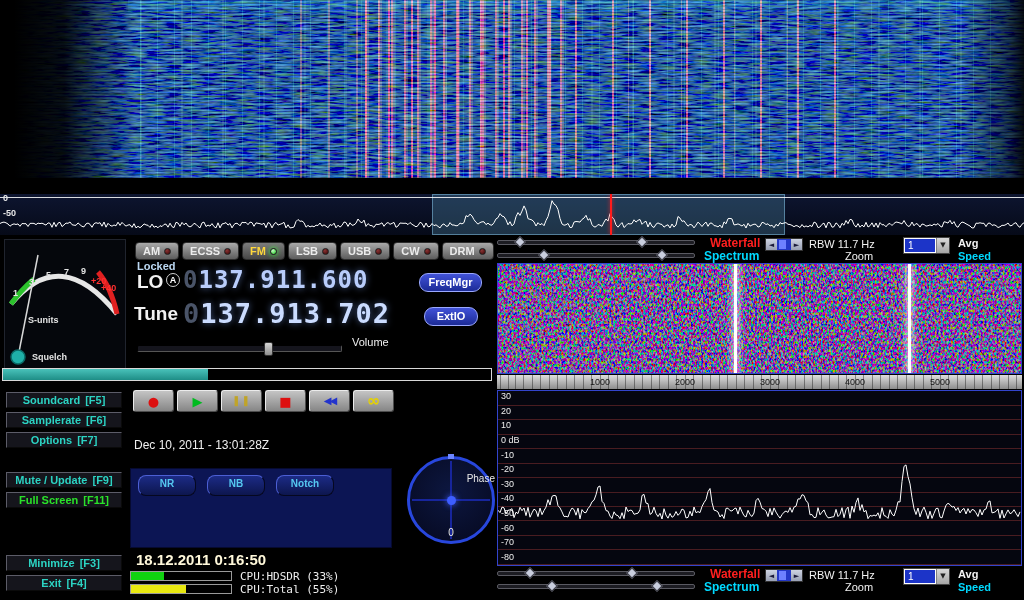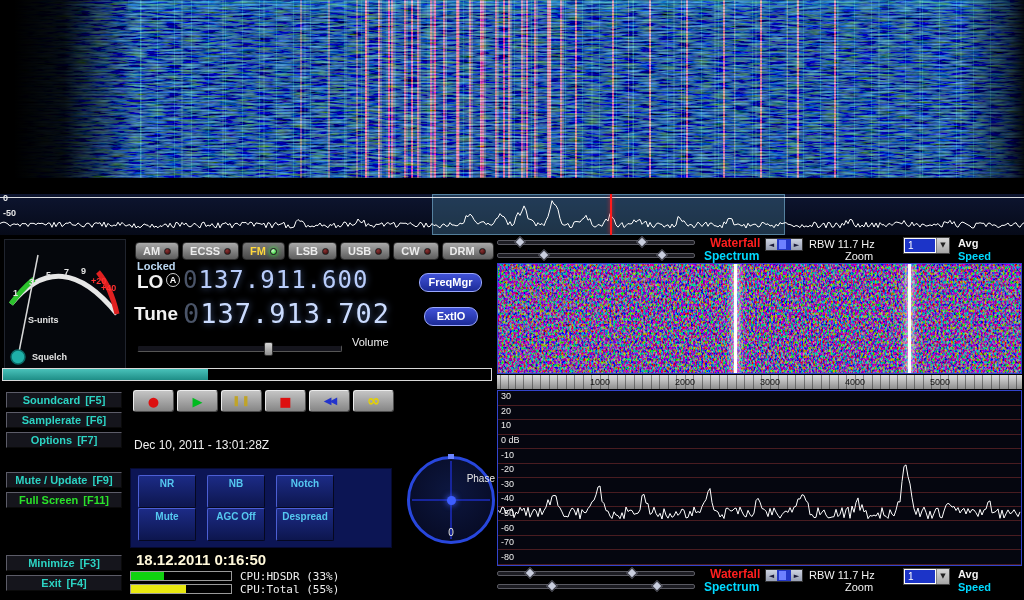--- a/index.html
+++ b/index.html
@@ -61,21 +61,21 @@
   .modes{position:absolute;left:135px;top:242px;display:flex;gap:3px}
   .mode{height:18px;padding:4px 7px;border-radius:4px;background:linear-gradient(#a9a9a9,#5d5d5d);border:1px solid #2c2c2c;display:flex;align-items:center;gap:4px;color:#ececec;font:bold 11px "Liberation Sans",sans-serif;cursor:pointer}
   .mode .led{width:7px;height:7px;border-radius:50%;background:radial-gradient(circle at 35% 30%,#8a3434,#3a0505);border:1px solid #1d1d1d}
   .mode.on{background:linear-gradient(#7d7d7d,#474747);color:#ffd83c}
   .mode.on .led{background:radial-gradient(circle at 35% 30%,#c6ffc6,#17c617);box-shadow:0 0 5px #2dff2d}
 
   
   .locked{position:absolute;left:137px;top:260px;font:bold 11px "Liberation Sans",sans-serif;color:#bcd8f2}
   .lo-label{position:absolute;left:137px;top:271px;font:bold 19px "Liberation Sans",sans-serif;color:#f2f2f2}
   .lock-badge{position:absolute;left:166px;top:273px;width:14px;height:14px;border:1.5px solid #cfcfcf;border-radius:50%;font:bold 9px/12px "Liberation Sans",sans-serif;text-align:center;color:#fff}
-  .dig{position:absolute;font-family:"DejaVu Sans Mono",monospace;font-weight:normal;letter-spacing:1px;color:#b9cdfb;text-shadow:0 0 7px rgba(130,170,255,.55);white-space:nowrap}
+  .dig{position:absolute;font-family:"DejaVu Sans Mono",monospace;font-weight:bold;letter-spacing:1px;color:#b9cdfb;text-shadow:0 0 7px rgba(130,170,255,.55);white-space:nowrap}
   .dig .dim{color:#4a5468;text-shadow:none}
   .lo-dig{left:183px;top:266px;font-size:24px}
   .tune-label{position:absolute;left:134px;top:303px;font:bold 19px "Liberation Sans",sans-serif;color:#f2f2f2}
   .tune-dig{left:183px;top:298px;font-size:27px;color:#cbdcff}
   .blue-btn{position:absolute;background:linear-gradient(#4152d8,#1c2b96);border:1px solid #9aa8ff;border-radius:9px;color:#fff;font:bold 11px/17px "Liberation Sans",sans-serif;text-align:center;cursor:pointer}
   .volume-label{position:absolute;left:352px;top:336px;font:11px "Liberation Sans",sans-serif;color:#f0f0f0}
   .vol-slider{position:absolute;left:137px;top:345px;width:205px;height:7px;background:#15151d;border:1px solid;border-color:#000 #555 #555 #000;border-radius:2px}
   .vol-thumb{position:absolute;left:62%;top:-4px;width:9px;height:14px;background:linear-gradient(#d6d6d6,#8f8f8f);border:1px solid #333;border-radius:2px}
 
   
@@ -84,21 +84,21 @@
   .tbtn .g{line-height:1}
 
   .file-name{position:absolute;left:134px;top:420px;font:12px "Liberation Sans",sans-serif;color:#2fd8d8;white-space:nowrap}
   .file-date{position:absolute;left:134px;top:438px;font:12px "Liberation Sans",sans-serif;color:#f0f0f0}
 
   
   .dsp{position:absolute;left:130px;top:468px;width:262px;height:80px;background:#0c1554;border:1px solid #060a30;padding:6px 7px;display:flex;flex-direction:column;justify-content:space-between}
   .dsp-row{display:flex;gap:11px}
   .dsp-row.r3{gap:4px}
   .dsp-row.r12{width:196px}
-  .dsp-btn{flex:1;height:33px;background:linear-gradient(#1c2b86,#0d164e);border:1px solid;border-color:#4c5fd4 #05081f #05081f #4c5fd4;color:#55c8f0;font:bold 10px/15px "Liberation Sans",sans-serif;text-align:center;border-radius:2px;cursor:pointer;white-space:nowrap}
+  .dsp-btn{flex:1;height:21px;background:linear-gradient(#1c2b86,#0d164e);border:1px solid;border-color:#4c5fd4 #05081f #05081f #4c5fd4;color:#55c8f0;font:bold 10px/15px "Liberation Sans",sans-serif;text-align:center;border-radius:8px;cursor:pointer;white-space:nowrap}
 
   
   .phase{position:absolute;left:407px;top:456px;width:88px;height:88px}
   .ph-ring{position:absolute;inset:0;border-radius:50%;border:3px solid #2847dd;background:radial-gradient(circle at 50% 40%,#0d1740,#05081e)}
   .ph-v{position:absolute;left:50%;top:5px;bottom:5px;width:2px;margin-left:-1px;background:#17259c}
   .ph-h{position:absolute;top:50%;left:5px;right:5px;height:2px;margin-top:-1px;background:#17259c}
   .ph-dot{position:absolute;left:50%;top:50%;width:9px;height:9px;margin:-4.5px 0 0 -4.5px;border-radius:50%;background:#3d5eff;box-shadow:0 0 6px #3d5eff}
   .ph-notch{position:absolute;left:50%;top:-2px;width:6px;height:5px;margin-left:-3px;background:#6c86ff}
   .ph-label{position:absolute;left:0;right:0;top:17px;text-align:right;font:10px "Liberation Sans",sans-serif;color:#e8e8e8}
   .ph-zero{position:absolute;left:0;right:0;bottom:6px;text-align:center;font:10px "Liberation Sans",sans-serif;color:#e8e8e8}
@@ -276,25 +276,20 @@
   </div>
 
   <div class="file-date">Dec 10, 2011 - 13:01:28Z</div>
 
   <div class="dsp">
     <div class="dsp-row r12">
       <div class="dsp-btn">NR</div>
       <div class="dsp-btn">NB</div>
       <div class="dsp-btn">Notch</div>
     </div>
-    <div class="dsp-row r12">
-      <div class="dsp-btn">Mute</div>
-      <div class="dsp-btn">AGC Off</div>
-      <div class="dsp-btn">Despread</div>
-    </div>
   </div>
 
   <div class="phase">
     <div class="ph-ring"></div>
     <div class="ph-v"></div>
     <div class="ph-h"></div>
     <div class="ph-dot"></div>
     <div class="ph-notch"></div>
     <span class="ph-label">Phase</span>
     <span class="ph-zero">0</span>

